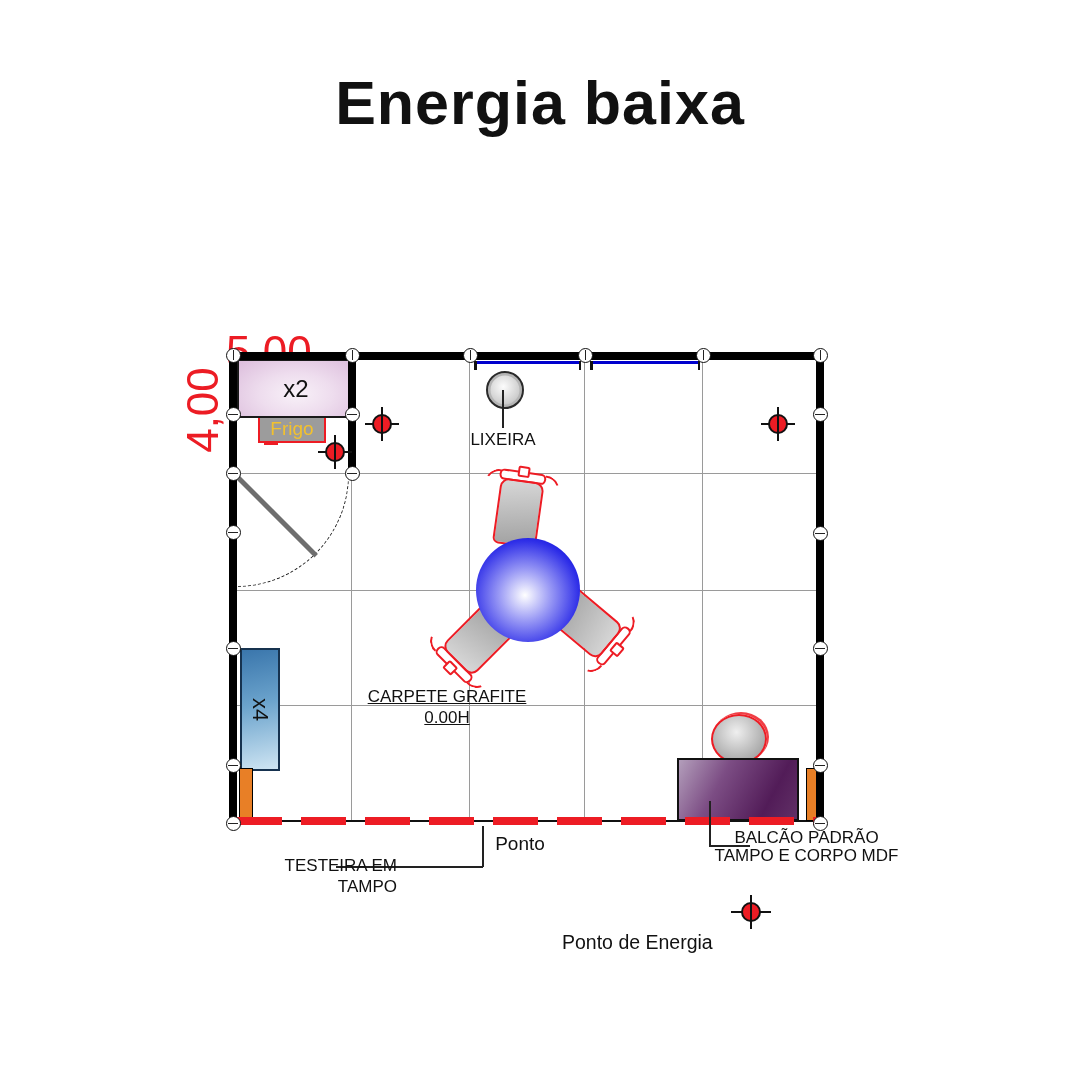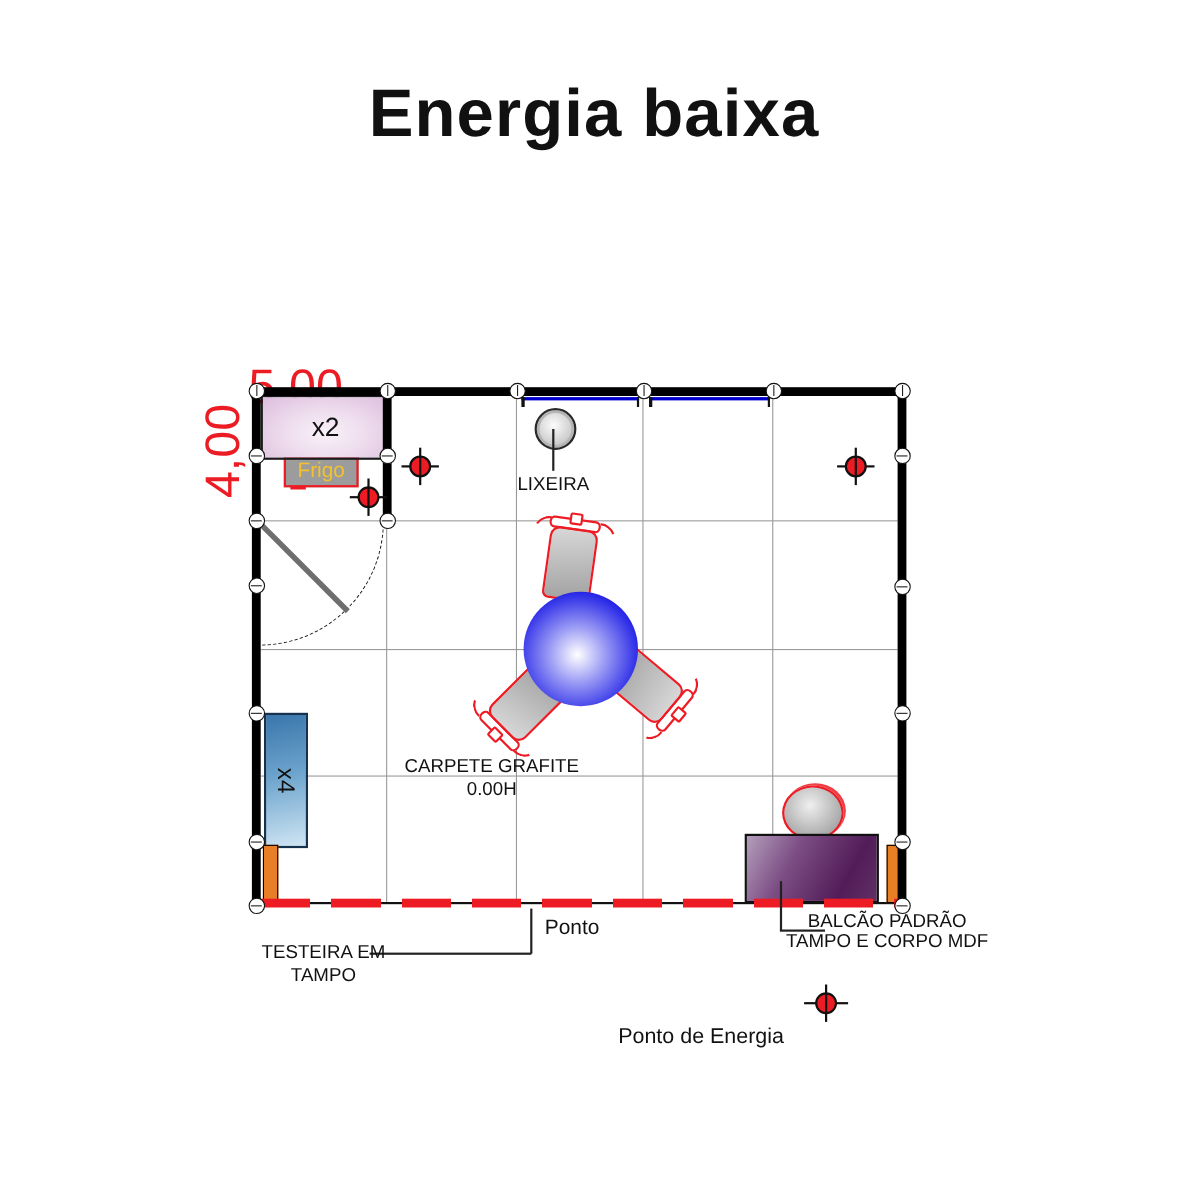--- a/index.html
+++ b/index.html
@@ -163,21 +163,21 @@
 </div>
 <div class="abs chair" style="left:558px;top:586px;transform:rotate(130deg);">
   <div class="wing l"></div>
     <div class="wing r"></div>
   <div class="rail"></div>
     <div class="tab"></div>
   <div class="seat"></div>
 </div>
 <div class="abs table"></div>
 
-<div class="abs label" style="left:352px;top:686px;width:190px;">
+<div class="abs label" style="left:352px;top:686px;width:190px;text-decoration:underline;">
   <div>CARPETE GRAFITE</div>
   <div>0.00H</div>
 </div>
 
 <div class="abs shelf-x4">
   <span>x4</span>
 </div>
 <div class="abs column" style="left:239px;top:768px;width:12px;height:53px;"></div>
 <div class="abs column" style="left:806px;top:768px;width:12px;height:51px;"></div>
 
@@ -186,21 +186,21 @@
 <div class="abs leader" style="left:709px;top:801px;width:1.5px;height:45px;"></div>
 <div class="abs leader" style="left:709px;top:845px;width:41px;height:1.5px;"></div>
 <div class="abs label" style="left:703px;top:829px;width:207px;line-height:18px;">
   <div>BALCÃO PADRÃO</div>
   <div>TAMPO E CORPO MDF</div>
 </div>
 
 <div class="abs label" style="left:465px;top:833px;width:110px;font-size:19px;">Ponto</div>
 <div class="abs leader" style="left:336px;top:866px;width:147px;height:1.5px;"></div>
 <div class="abs leader" style="left:482px;top:826px;width:1.5px;height:41px;"></div>
-<div class="abs label" style="left:224px;top:855px;width:140px;">
+<div class="abs label" style="left:257px;top:855px;width:140px;text-align:right;">
   <div>TESTEIRA EM</div>
   <div>TAMPO</div>
 </div>
 
 <div class="abs legend-label">Ponto de Energia</div>
 <div class="abs pp legend" style="left:731px;top:895px;">
     <div class="dot"></div>
   </div>
 
 </body></html>

